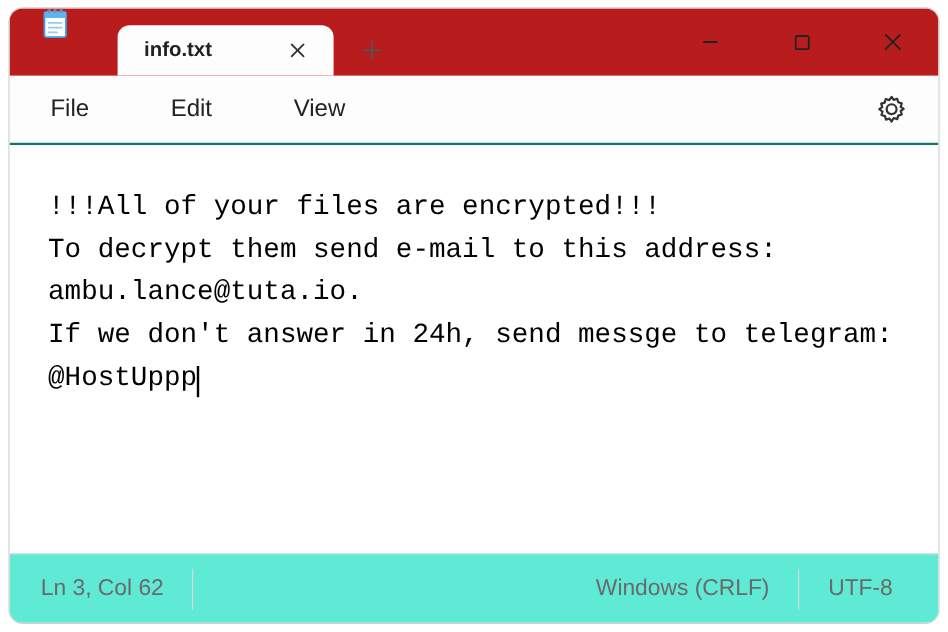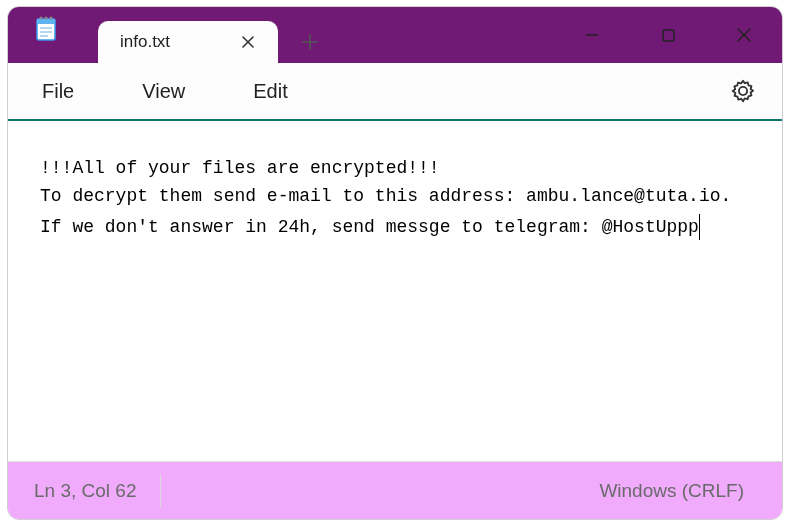--- a/index.html
+++ b/index.html
@@ -20,25 +20,26 @@
       border: 1px solid #d0d0d0;
       border-radius: 12px;
       width: 776px;
       height: 514px;
       margin: 6px auto;
       position: relative;
       overflow: hidden;
     }
     .titlebar {
       display: flex;
-      align-items: center;
+      align-items: flex-start;
       height: 56px;
-      background: #701a75;
+      background: #b91c1c;
       padding-left: 10px;
       position: relative;
+      font-weight: bold;
     }
     .app-icon {
       width: 24px;
       height: 24px;
       display: flex;
       align-items: center;
       justify-content: center;
       margin-bottom: 14px;
       margin-right: 40px;
       margin-left: 16px;
@@ -118,21 +119,21 @@
       padding: 6px;
       display: flex;
       align-items: center;
       justify-content: center;
     }
     .editor {
       background: #ffffff;
       padding: 34px 32px;
       height: 340px;
       font-family: Consolas, "Courier New", monospace;
-      font-size: 18px;
+      font-size: 23px;
       line-height: 1.55;
       color: #000;
       white-space: pre-wrap;
       word-break: break-word;
       position: relative;
     }
     .caret {
       display: inline-block;
       width: 1.5px;
       height: 26px;
@@ -140,21 +141,21 @@
       vertical-align: text-bottom;
       position: relative;
       top: 3px;
     }
     .statusbar {
       position: absolute;
       bottom: 0;
       left: 0;
       right: 0;
       height: 58px;
-      background: #f0abfc;
+      background: #5eead4;
       border-top: 1px solid #e0e0e0;
       display: flex;
       align-items: center;
       font-size: 19px;
       color: #6a6a6a;
       padding: 0 14px;
     }
     .status-cell {
       padding: 0 24px;
       height: 34px;
@@ -226,35 +227,36 @@
       <div class="wc-btn">
         <svg width="14" height="14" viewBox="0 0 14 14">
             <path d="M1 1 L13 13 M13 1 L1 13" stroke="#222" stroke-width="1.5" stroke-linecap="round"></path>
           </svg>
       </div>
     </div>
   </div>
 
   <div class="menubar">
     <div class="menu-item">File</div>
+    <div class="menu-item">Edit</div>
     <div class="menu-item">View</div>
-    <div class="menu-item">Edit</div>
     <div class="menu-spacer"></div>
     <div class="settings-btn">
       <svg width="26" height="26" viewBox="0 0 24 24">
         <path fill="none" stroke="#333" stroke-width="1.7" d="M12 8.2 A3.8 3.8 0 1 0 12 15.8 A3.8 3.8 0 1 0 12 8.2 Z"></path>
         <path fill="none" stroke="#333" stroke-width="1.7" stroke-linejoin="round" d="M12 2.5l1.6 2.3 2.7-.8 .8 2.7 2.7.8-.8 2.7 2.3 1.6-2.3 1.6.8 2.7-2.7.8-.8 2.7-2.7-.8L12 21.5l-1.6-2.3-2.7.8-.8-2.7-2.7-.8.8-2.7L2.5 12l2.3-1.6-.8-2.7 2.7-.8.8-2.7 2.7.8z"></path>
       </svg>
     </div>
   </div>
 
   <div class="editor"><span>!!!All of your files are encrypted!!!
 To decrypt them send e-mail to this address: ambu.lance@tuta.io.
 If we don't answer in 24h, send messge to telegram: @HostUppp</span><span class="caret"></span></div>
 
   <div class="statusbar">
     <div class="status-cell">Ln 3, Col 62</div>
     <div class="status-spacer"></div>
     <div class="status-cell">Windows (CRLF)</div>
+    <div class="status-cell">UTF-8</div>
   </div>
 
   <div class="watermark"></div>
 </div>
 
 </body></html>

